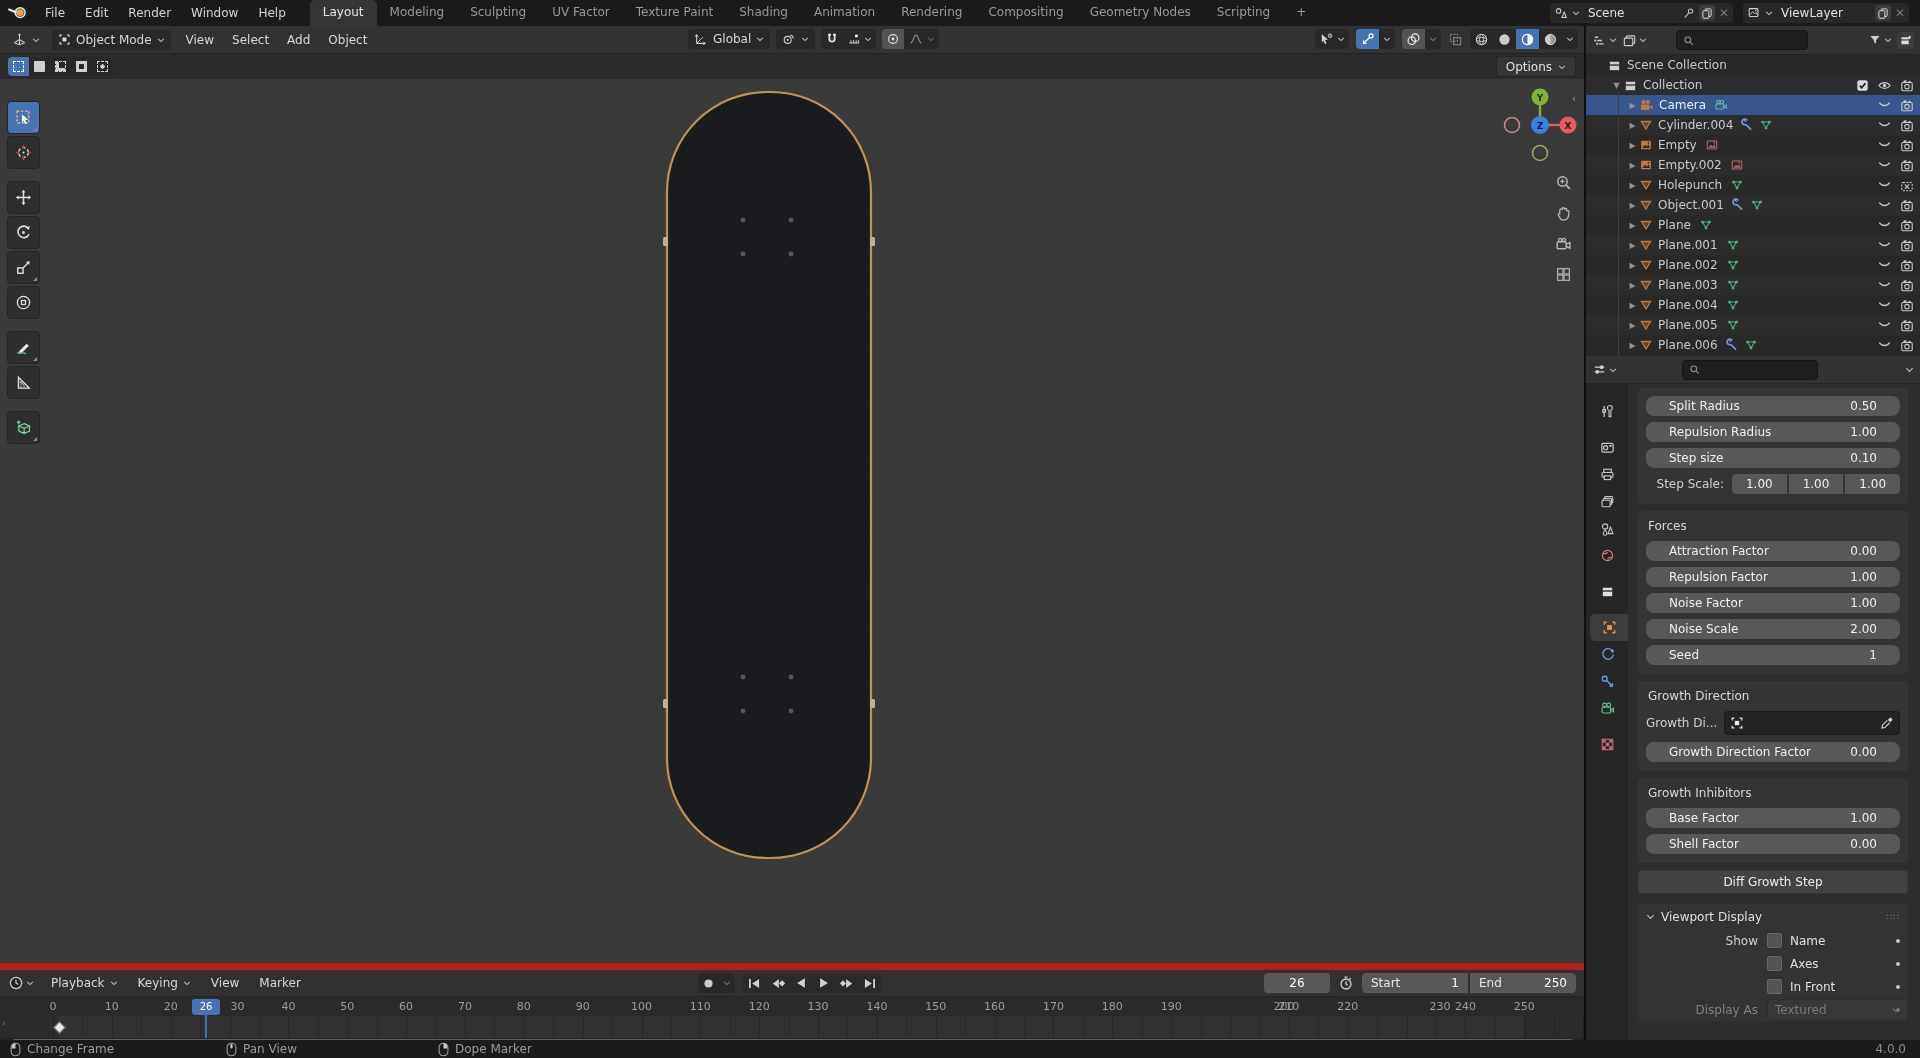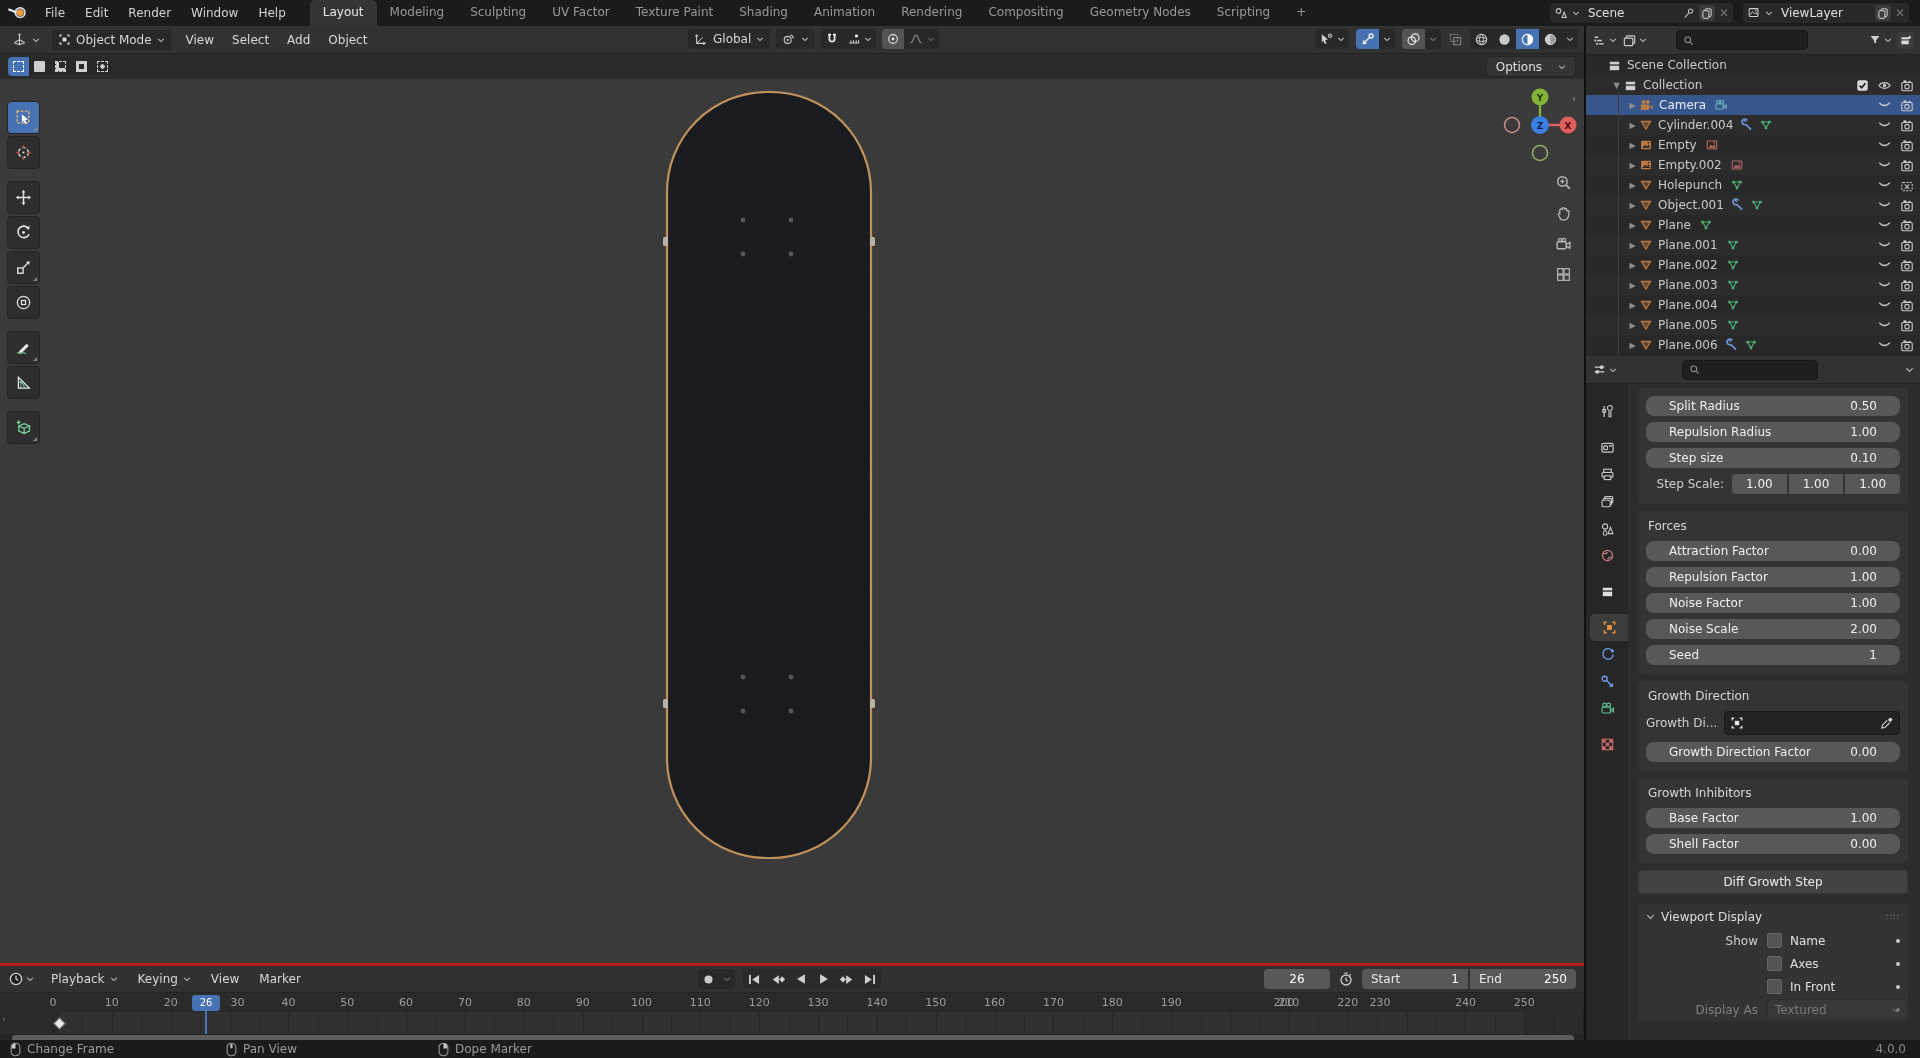--- a/index.html
+++ b/index.html
@@ -23,21 +23,21 @@
   #vp-header{position:absolute;left:0;top:26px;width:1584px;height:27px;background:#323232;border-bottom:1px solid #232323;display:flex;align-items:center;}
   #vp-tools{position:absolute;left:0;top:54px;width:1584px;height:25px;background:#2b2b2b;display:flex;align-items:center;}
   .hbtn{display:flex;align-items:center;gap:5px;background:#282828;border-radius:4px;height:20px;padding:0 6px;margin-left:6px;}
   .hmenu{padding:0 9px;color:#d8d8d8;}
   .center-cluster{position:absolute;left:688px;top:3px;display:flex;align-items:center;gap:6px;}
   .seg{display:flex;align-items:center;background:#282828;border-radius:4px;height:20px;overflow:hidden;}
   .seg .cell{display:flex;align-items:center;height:20px;padding:0 4px;gap:3px;}
   .cell.on-blue{background:#4772b3;}
   .cell.on-gray{background:#545454;}
   .right-cluster{position:absolute;right:6px;top:3px;display:flex;align-items:center;gap:7px;}
-  .opt-btn{margin-left:auto;margin-right:8px;display:flex;align-items:center;gap:16px;background:#353535;border:1px solid #242424;border-radius:4px;height:19px;padding:0 9px;color:#e0e0e0;}
+  .opt-btn{margin-left:auto;margin-right:8px;display:flex;align-items:center;gap:6px;background:#353535;border:1px solid #242424;border-radius:4px;height:19px;padding:0 9px;color:#e0e0e0;}
   .selmodes{display:flex;margin-left:8px;background:#282828;border-radius:4px;overflow:hidden;}
   .selmode{width:21px;height:19px;display:flex;align-items:center;justify-content:center;}
   .selmode.active{background:#4772b3;}
   .smglyph{width:11px;height:11px;box-sizing:border-box;}
   
   #canvas{position:absolute;left:0;top:79px;width:1584px;height:884px;background:#3a3a3a;overflow:hidden;}
   
   #toolbar{position:absolute;left:7px;top:22px;display:flex;flex-direction:column;}
   .tool{width:31px;height:31px;background:#2e2e2e;border:1px solid #242424;display:flex;align-items:center;justify-content:center;margin-bottom:2px;border-radius:4px;position:relative;}
   .tool.active{background:#4772b3;}
@@ -82,21 +82,21 @@
   .panel{background:#333333;border-radius:4px;margin-bottom:6px;}
   .panel-h{height:25px;display:flex;align-items:center;padding:0 8px;gap:6px;color:#dedede;}
   .dragdots{margin-left:auto;color:#7c7c7c;letter-spacing:1px;font-size:9px;}
   .vd-row{display:flex;align-items:center;height:23px;position:relative;padding-left:28px;}
   .vd-col{width:92px;text-align:right;color:#d0d0d0;flex:none;padding-right:9px;}
   .cbox{width:13px;height:13px;background:#545454;border:1px solid #666;border-radius:2px;flex:none;}
   .vd-lab{margin-left:8px;color:#e0e0e0;}
   .adot{position:absolute;right:8px;width:4px;height:4px;border-radius:50%;background:#c9c9c9;}
   .vd-drop{flex:1;max-width:152px;height:19px;background:#3a3a3a;border:1px solid #2c2c2c;border-radius:4px;display:flex;align-items:center;padding:0 7px;color:#8f8f8f;}
   
-  #timeline{position:absolute;left:0;top:963px;width:1584px;height:77px;background:#22c55e;border-top:3px solid #b91c1c;}
+  #timeline{position:absolute;left:0;top:963px;width:1584px;height:77px;background:#22c55e;border-top:7px solid #b91c1c;}
   #tl-header{height:26px;background:#313131;border-bottom:1px solid #242424;display:flex;align-items:center;position:relative;}
   #tl-ruler{position:absolute;left:0;top:27px;width:1584px;height:19px;background:#2a2a2a;}
   .tick{position:absolute;top:3px;transform:translateX(-50%);color:#9d9d9d;font-size:11px;}
   #tl-tracks{position:absolute;left:0;top:46px;width:1584px;height:22px;background:#313131;overflow:hidden;}
   #tl-scroll{position:absolute;left:0;top:68px;width:1584px;height:9px;background:#252525;}
   .gline{position:absolute;top:0;bottom:0;width:1px;background:#2a2a2a;}
   .gline.major{background:#272727;}
   .transport{display:flex;align-items:center;background:#2a2a2a;border-radius:4px;overflow:hidden;height:20px;}
   .trbtn{width:23px;height:20px;display:flex;align-items:center;justify-content:center;}
   .framefield{width:66px;height:20px;background:#585858;border-radius:4px;display:flex;align-items:center;justify-content:center;color:#fff;}
@@ -1441,21 +1441,21 @@
       <div class="tick" style="left: 818.05px;">130</div>
       <div class="tick" style="left: 876.9px;">140</div>
       <div class="tick" style="left: 935.75px;">150</div>
       <div class="tick" style="left: 994.6px;">160</div>
       <div class="tick" style="left: 1053.45px;">170</div>
       <div class="tick" style="left: 1112.3px;">180</div>
       <div class="tick" style="left: 1171.15px;">190</div>
       <div class="tick" style="left: 1284px;">200</div>
       <div class="tick" style="left: 1288.85px;">210</div>
       <div class="tick" style="left: 1347.7px;">220</div>
-      <div class="tick" style="left: 1380px;">230</div>
+      <div class="tick" style="left: 1440px;">230</div>
       <div class="tick" style="left: 1465.4px;">240</div>
       <div class="tick" style="left: 1524.25px;">250</div>
     </div>
   <div id="tl-tracks">
     <div class="abs" style="left:2px;top:2px;color:#8f8f8f;font-size:9px;">›</div>
   <div class="gline major" style="left: 53px;"></div>
       <div class="gline" style="left: 82.425px;"></div>
       <div class="gline major" style="left: 111.85px;"></div>
       <div class="gline" style="left: 141.275px;"></div>
       <div class="gline major" style="left: 170.7px;"></div>

